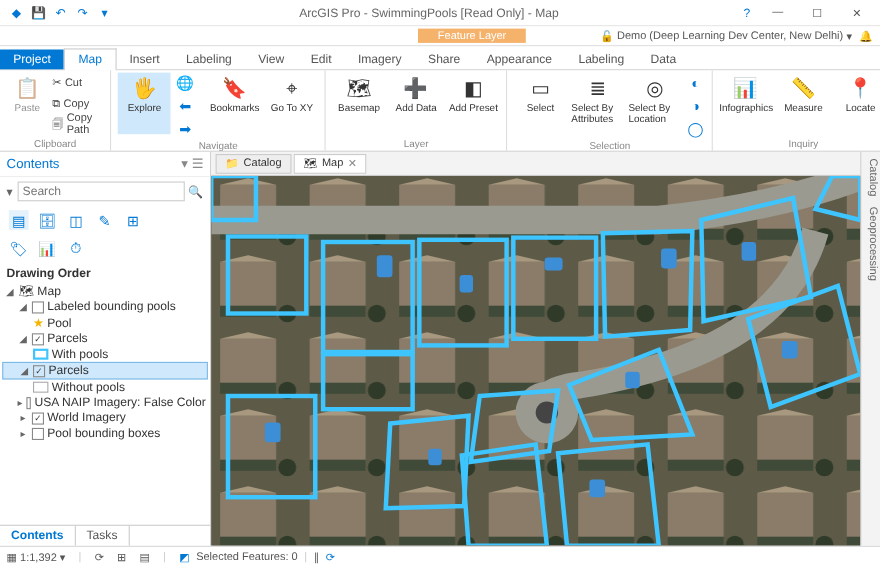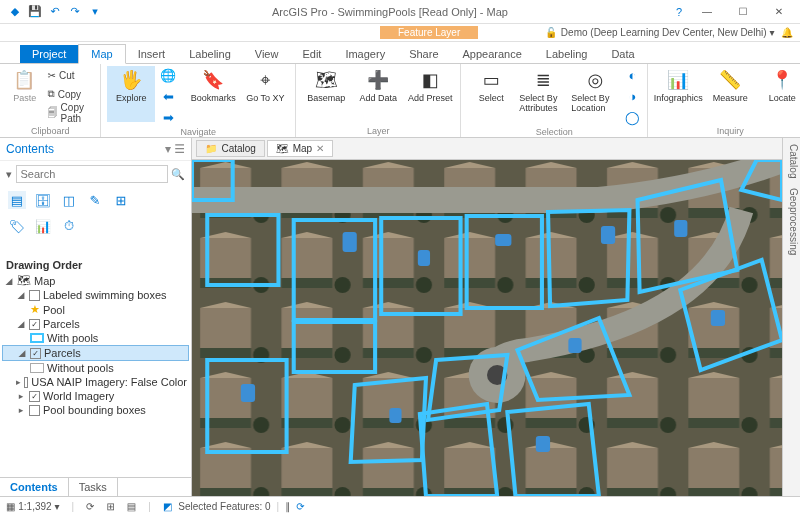--- a/index.html
+++ b/index.html
@@ -6,42 +6,42 @@
 body { background: #fff; width: 800px; height: 516px; overflow: hidden; font-size: 11px; color: #333; }
 .titlebar { height: 24px; background: #fff; display: flex; align-items: center; border-bottom: 1px solid #e0e0e0; }
 .qat { display: flex; gap: 2px; padding: 0 6px; }
 .qat-btn { width: 18px; height: 18px; display:flex;align-items:center;justify-content:center;color:#0078d4;font-size:11px;cursor:pointer;}
 .title-center{flex:1;text-align:center;color:#666;font-size:11px;}
 .title-right{display:flex;align-items:center;gap:2px;padding-right:4px;}
 .win-btn{width:34px;height:20px;display:flex;align-items:center;justify-content:center;color:#555;font-size:10px;cursor:pointer;}
 .context-bar{height:18px;background:#fff;display:flex;align-items:center;border-bottom:1px solid #e0e0e0;}
 .context-label{background:#f5b26b;color:#fff;padding:1px 18px;font-size:10px;margin:0 auto;}
 .signin{font-size:10px;color:#555;padding-right:6px;display:flex;align-items:center;gap:3px;}
-.ribbon-tabs{height:22px;display:flex;align-items:flex-end;border-bottom:1px solid #ccc;padding-left:20px;}
+.ribbon-tabs{height:22px;display:flex;align-items:flex-end;border-bottom:1px solid #ccc;}
 .rtab{padding:3px 12px;font-size:11px;color:#555;cursor:pointer;}
 .rtab.file{background:#0078d4;color:#fff;}
 .rtab.active{border:1px solid #ccc;border-bottom:1px solid #fff;background:#fff;color:#0078d4;margin-bottom:-1px;}
 .ribbon{height:74px;background:#fff;border-bottom:1px solid #ccc;display:flex;}
 .rgroup{border-right:1px solid #ddd;padding:2px 6px 1px 6px;display:flex;flex-direction:column;}
 .rgroup-body{flex:1;display:flex;gap:4px;align-items:flex-start;}
 .rgroup-label{text-align:center;font-size:9px;color:#888;padding-top:1px;}
 .rbtn-lg{display:flex;flex-direction:column;align-items:center;justify-content:flex-start;width:48px;height:56px;cursor:pointer;}
 .rbtn-lg .ico{width:28px;height:28px;display:flex;align-items:center;justify-content:center;font-size:18px;}
 .rbtn-lg .lbl{font-size:9px;text-align:left;line-height:1.1;color:#333;}
 .rbtn-lg.hi{background:#cfe8fb;}
 .rbtn-sm{display:flex;align-items:center;gap:3px;height:18px;font-size:10px;cursor:pointer;color:#444;}
 .rcol{display:flex;flex-direction:column;gap:1px;}
 .main{display:flex;height:calc(516px - 24px - 18px - 22px - 74px - 20px);}
 .contents{width:192px;border-right:1px solid #ccc;display:flex;flex-direction:column;background:#fff;}
 .contents-hdr{display:flex;align-items:center;justify-content:space-between;padding:4px 6px;color:#0078d4;font-size:12px;border-bottom:1px solid #eee;}
 .search-row{display:flex;align-items:center;padding:4px 6px;gap:4px;}
 .search-row input{flex:1;border:1px solid #ccc;padding:2px 4px;font-size:11px;}
 .toolrow{display:flex;gap:8px;padding:4px 8px;}
 .tico{width:18px;height:18px;display:flex;align-items:center;justify-content:center;color:#0078d4;font-size:13px;}
-.draw-hdr{font-weight:600;padding:4px 6px 2px 6px;font-size:11px;color:#333;margin-top:16px;}
+.draw-hdr{font-weight:600;padding:4px 6px 2px 6px;font-size:11px;color:#333;}
 .tree{padding:0 2px 4px 2px;overflow:auto;flex:1;}
 .tn{display:flex;align-items:center;gap:3px;padding:1px 2px;font-size:11px;color:#333;white-space:nowrap;}
 .tn .arr{width:10px;text-align:center;color:#666;font-size:9px;}
 .tn .cb{width:11px;height:11px;border:1px solid #888;display:inline-flex;align-items:center;justify-content:center;font-size:8px;color:#333;}
 .tn.sel{background:#cfe8fb;border:1px solid #7ab8e6;}
 .ind1{padding-left:14px;} .ind2{padding-left:28px;}
 .contents-tabs{display:flex;border-top:1px solid #ccc;}
 .ctab{padding:3px 10px;font-size:11px;color:#555;border-right:1px solid #ccc;cursor:pointer;}
 .ctab.active{color:#0078d4;font-weight:600;}
 .mapwrap{flex:1;display:flex;flex-direction:column;position:relative;}
@@ -228,21 +228,21 @@
     <div class="draw-hdr">Drawing Order</div>
     <div class="tree">
       <div class="tn">
           <span class="arr">◢</span>
           <span>🗺</span>
           <span>Map</span>
         </div>
       <div class="tn ind1">
           <span class="arr">◢</span>
           <span class="cb"></span>
-          <span>Labeled swimming boxes</span>
+          <span>Labeled bounding pools</span>
         </div>
       <div class="tn ind2">
           <span style="color:#f5b400">★</span>
           <span>Pool</span>
         </div>
       <div class="tn ind1">
           <span class="arr">◢</span>
           <span class="cb">✓</span>
           <span>Parcels</span>
         </div>

